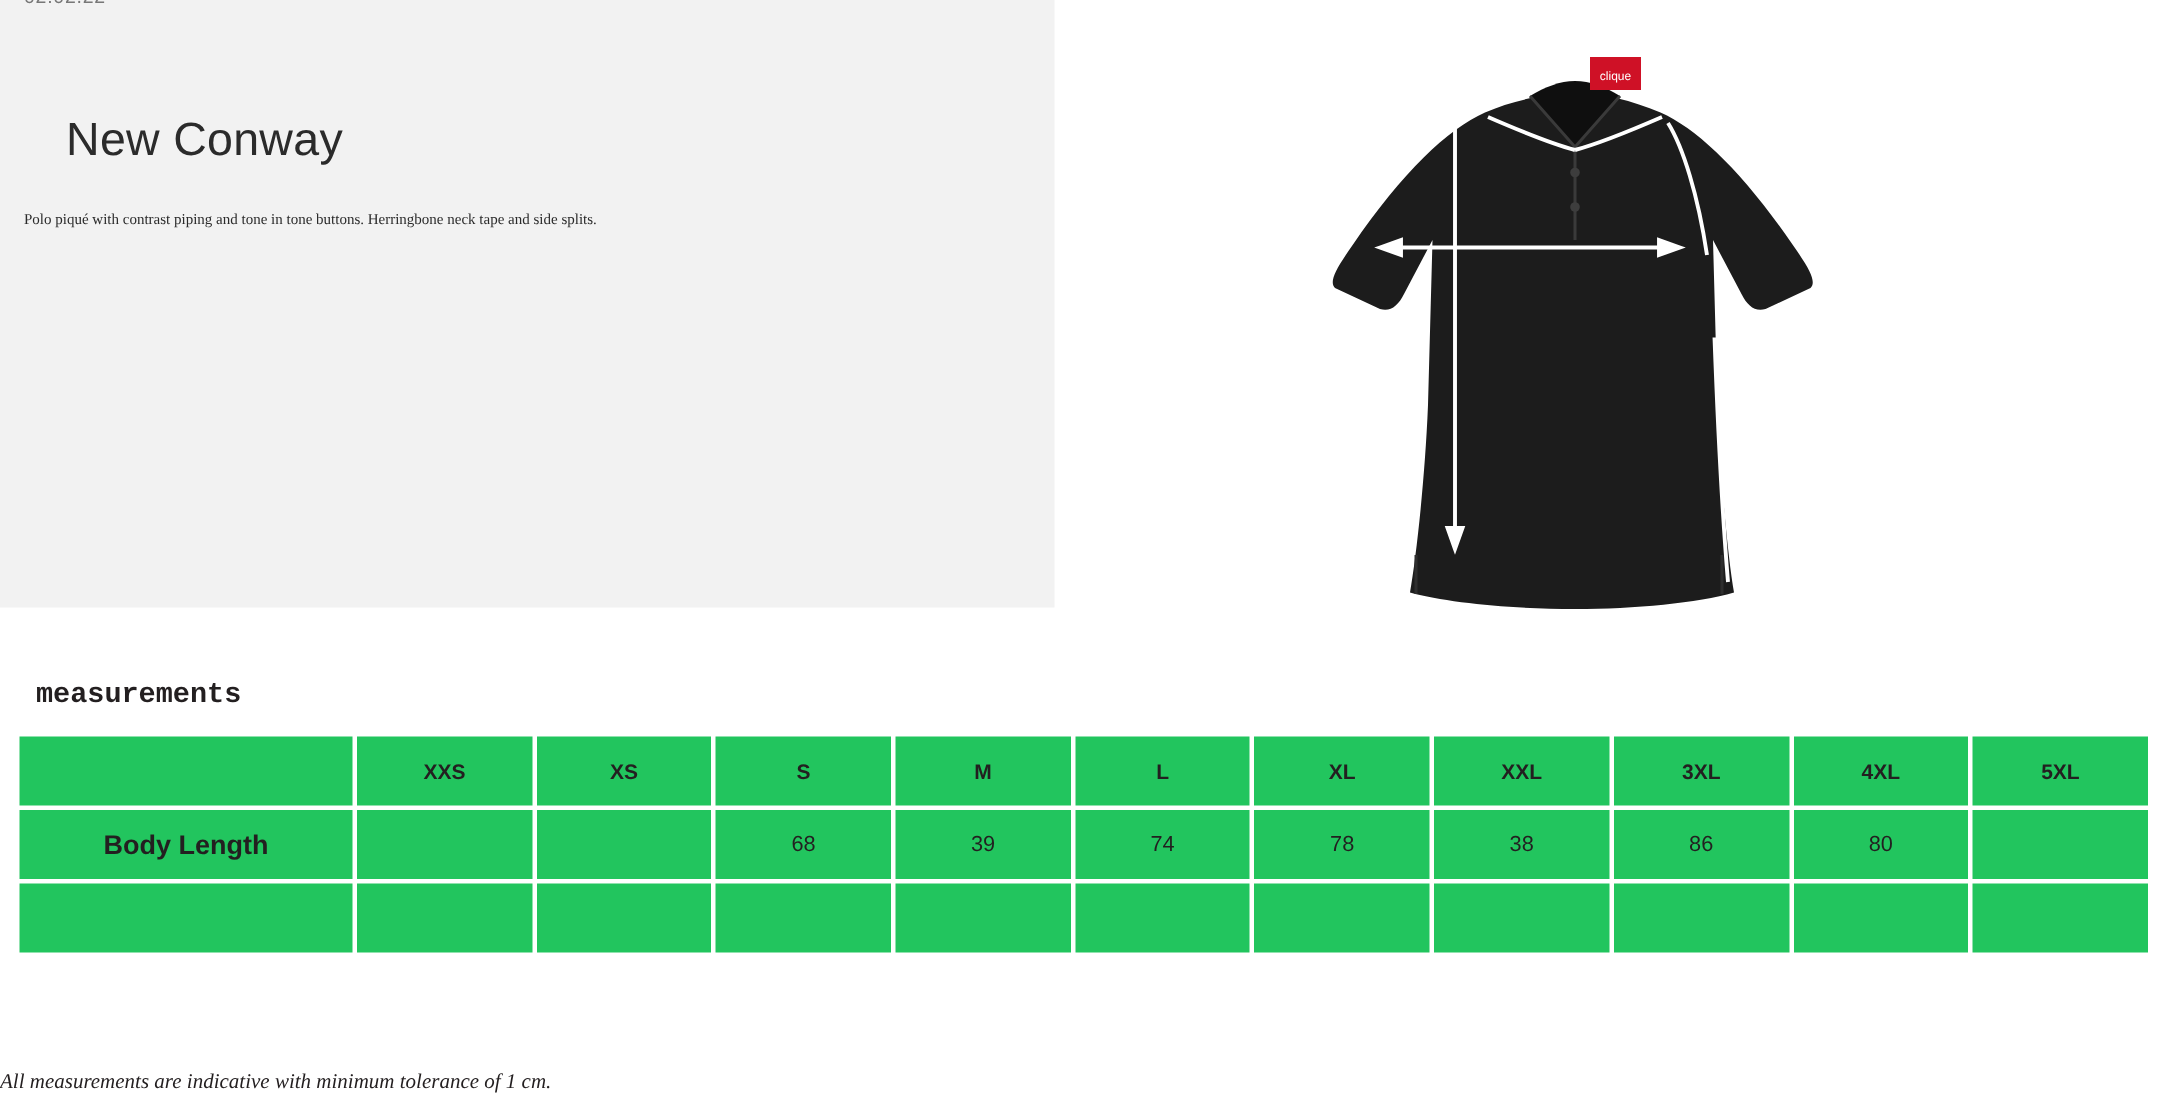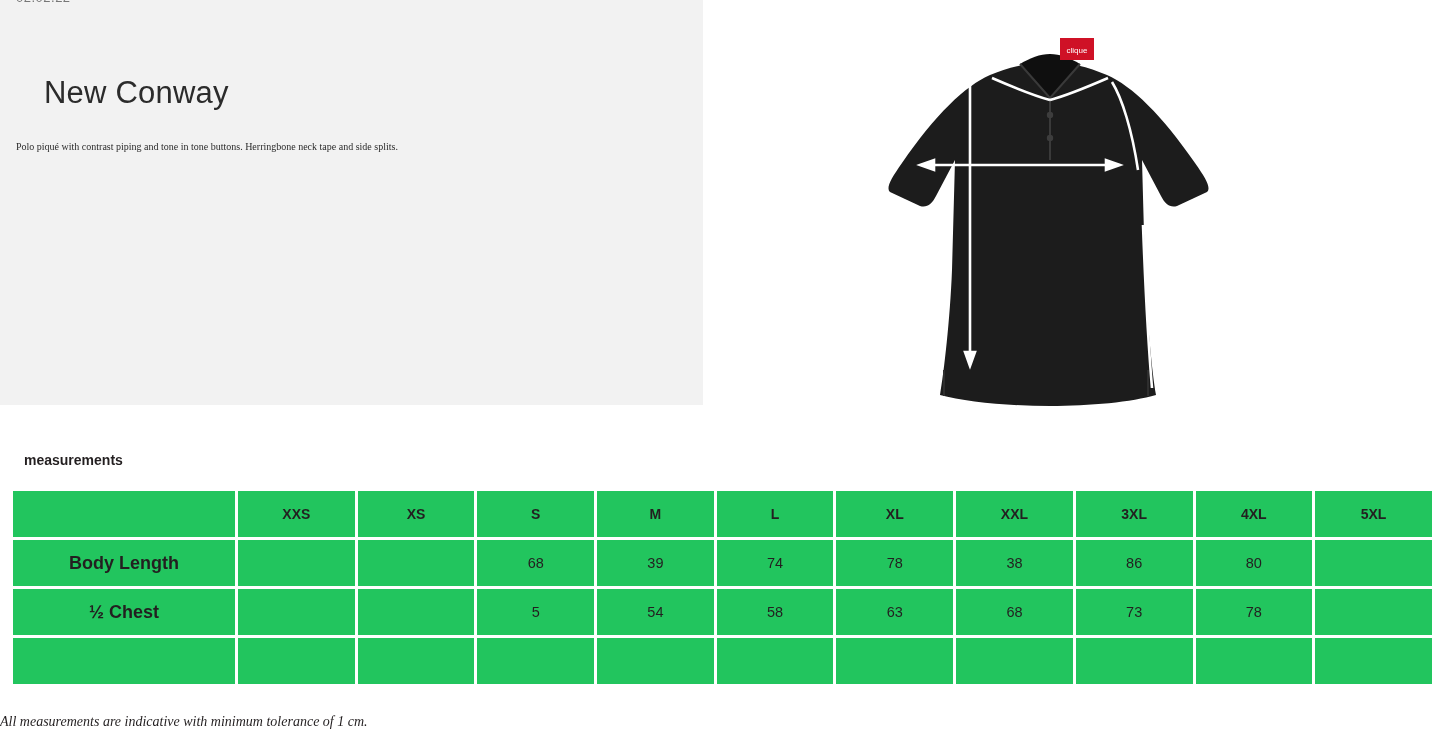--- a/index.html
+++ b/index.html
@@ -71,24 +71,24 @@
   }
   .garment-wrap svg {
     display: block;
   }
 
   
   .measure-heading {
     position: absolute;
     left: 24px;
     top: 452px;
-    font-size: 14px;
+    font-size: 19px;
     font-weight: 700;
     color: #231f20;
-    font-family: Liberation Sans, sans-serif;
+    font-family: Liberation Mono, monospace;
   }
 
   table.size-table {
     position: absolute;
     left: 10px;
     top: 488px;
     width: 1425px;
     border-collapse: separate;
     border-spacing: 3px;
     table-layout: fixed;
@@ -215,33 +215,20 @@
       <td>68</td>
       <td>39</td>
       <td>74</td>
       <td>78</td>
       <td>38</td>
       <td>86</td>
       <td>80</td>
       <td></td>
     </tr>
     <tr>
-      <td class="rowhead">½ Chest</td>
-      <td></td>
-      <td></td>
-      <td>5</td>
-      <td>54</td>
-      <td>58</td>
-      <td>63</td>
-      <td>68</td>
-      <td>73</td>
-      <td>78</td>
-      <td></td>
-    </tr>
-    <tr>
       <td class="rowhead"></td>
       <td></td>
       <td></td>
       <td></td>
       <td></td>
       <td></td>
       <td></td>
       <td></td>
       <td></td>
       <td></td>

